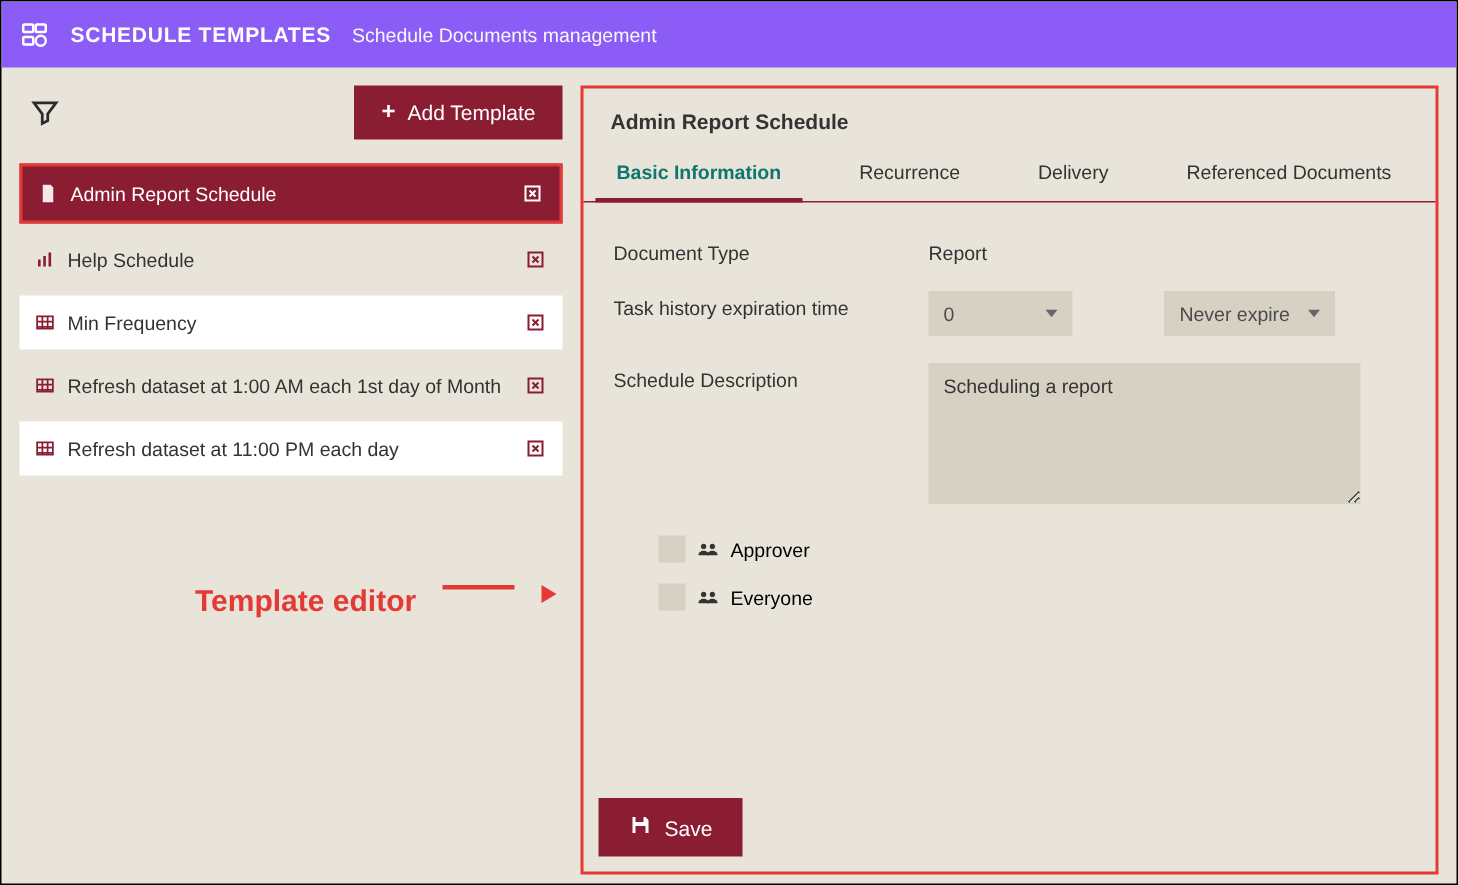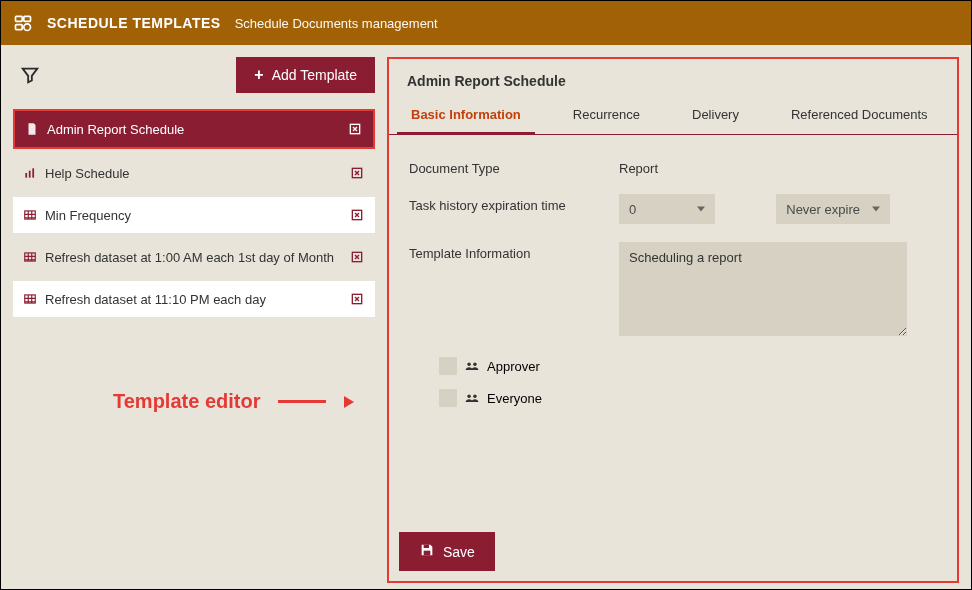--- a/index.html
+++ b/index.html
@@ -1,18 +1,18 @@
 <!DOCTYPE html>
 <html><head>
 <meta charset="utf-8">
 <style>
 * { box-sizing: border-box; margin: 0; padding: 0; font-family: "Segoe UI", Arial, sans-serif; }
 body { width: 972px; height: 590px; background: #e8e4da; overflow: hidden; border: 1px solid #000; }
 
-.topbar { background: #a16207; color: #fff; height: 44px; display: flex; align-items: center; padding: 0 12px; gap: 14px; }
+.topbar { background: #8b5cf6; color: #fff; height: 44px; display: flex; align-items: center; padding: 0 12px; gap: 14px; }
 .topbar .logo-icon { width: 20px; height: 20px; display: inline-block; }
 .topbar .title { font-size: 14px; font-weight: 600; letter-spacing: .5px; }
 .topbar .subtitle { font-size: 13px; font-weight: 400; opacity: .95; }
 
 .content { display: flex; padding: 12px 12px 8px 12px; gap: 12px; height: calc(590px - 44px); }
 
 .left-pane { width: 362px; display: flex; flex-direction: column; }
 .left-top { display: flex; align-items: center; justify-content: space-between; margin-bottom: 16px; }
 .filter-icon { width: 22px; height: 22px; color: #2b2b2b; margin-left: 6px; }
 .add-btn { background: #8b1d33; color: #fff; border: none; padding: 10px 18px; font-size: 14px; cursor: pointer; display: flex; align-items: center; gap: 8px; }
@@ -21,30 +21,30 @@
 .list { display: flex; flex-direction: column; gap: 6px; }
 .list-item { display: flex; align-items: center; padding: 10px 10px; font-size: 13px; color: #333; position: relative; }
 .list-item.active { background: #8b1d33; color: #fff; border: 2px solid #e53935; }
 .list-item.alt { background: #ffffff; }
 .list-item .item-icon { width: 14px; height: 14px; margin-right: 8px; flex: none; }
 .list-item .del { margin-left: auto; width: 16px; height: 16px; cursor: pointer; }
 .list-item .del svg { display: block; }
 .list-item.active .del { color: #fff; }
 .list-item:not(.active) .del { color: #8b1d33; }
 
-.annotation { position: absolute; left: 113px; top: 390px; display: flex; align-items: center; gap: 18px; pointer-events: none; }
+.annotation { position: absolute; left: 130px; top: 390px; display: flex; gap: 18px; pointer-events: none; }
 .annotation-text { color: #e53935; font-weight: 700; font-size: 20px; }
 .annotation-line { width: 48px; height: 3px; background: #e53935; }
 .annotation-head { width: 0; height: 0; border-left: 10px solid #e53935; border-top: 6px solid transparent; border-bottom: 6px solid transparent; }
 
 .right-pane { flex: 1; border: 2px solid #e53935; background: #e8e4da; display: flex; flex-direction: column; padding: 0; }
 .editor-header { font-size: 14px; font-weight: 600; color: #333; padding: 14px 18px 8px; }
 .tabs { display: flex; border-bottom: 1px solid #8b1d33; padding: 0 8px; }
 .tab { padding: 10px 14px; font-size: 13px; color: #333; cursor: pointer; }
-.tab.active { color: #c2410c; font-weight: 600; border-bottom: 3px solid #8b1d33; margin-bottom: -1px; }
+.tab.active { color: #0f766e; font-weight: 600; border-bottom: 3px solid #8b1d33; margin-bottom: -1px; }
 .tab + .tab { margin-left: 24px; }
 
 .form-area { padding: 22px 20px 10px; flex: 1; overflow: auto; }
 .field-row { display: flex; align-items: flex-start; margin-bottom: 18px; font-size: 13px; color: #333; }
 .field-label { width: 210px; padding-top: 4px; }
 .field-value { flex: 1; }
 .field-value.static { padding-top: 4px; }
 
 .sel { background: #d6d1c3; border: none; height: 30px; padding: 0 26px 0 10px; font-size: 13px; color: #4a4a4a; appearance: none; position: relative; }
 .sel-wrap { position: relative; display: inline-block; }
@@ -160,21 +160,21 @@
         </span>
       </div>
 
       <div class="list-item alt">
         <span class="item-icon">
           <svg viewBox="0 0 24 24" fill="none" stroke="#8b1d33" stroke-width="2">
               <rect x="3" y="5" width="18" height="14"></rect>
               <path d="M3 11h18M3 17h18M9 5v14M15 5v14"></path>
             </svg>
         </span>
-        <span>Refresh dataset at 11:10 PM each day</span>
+        <span>Refresh dataset at 11:00 PM each day</span>
         <span class="del">
           <svg viewBox="0 0 24 24" fill="none" stroke="currentColor" stroke-width="2">
               <rect x="5" y="5" width="14" height="14"></rect>
               <path d="M9 9l6 6M15 9l-6 6"></path>
             </svg>
         </span>
       </div>
     </div>
   </div>
 
@@ -204,21 +204,21 @@
           <span class="sel-gap"></span>
           <span class="sel-wrap">
             <select class="sel med">
               <option>Never expire</option>
             </select>
           </span>
         </div>
       </div>
 
       <div class="field-row">
-        <div class="field-label">Template Information</div>
+        <div class="field-label">Schedule Description</div>
         <div class="field-value">
           <textarea class="desc" style="">Scheduling a report</textarea>
         </div>
       </div>
 
       <div class="perm-group">
         <div class="perm-item">
           <span class="chk"></span>
           <span>
             <svg class="people-icon" viewBox="0 0 24 16" fill="#333">

